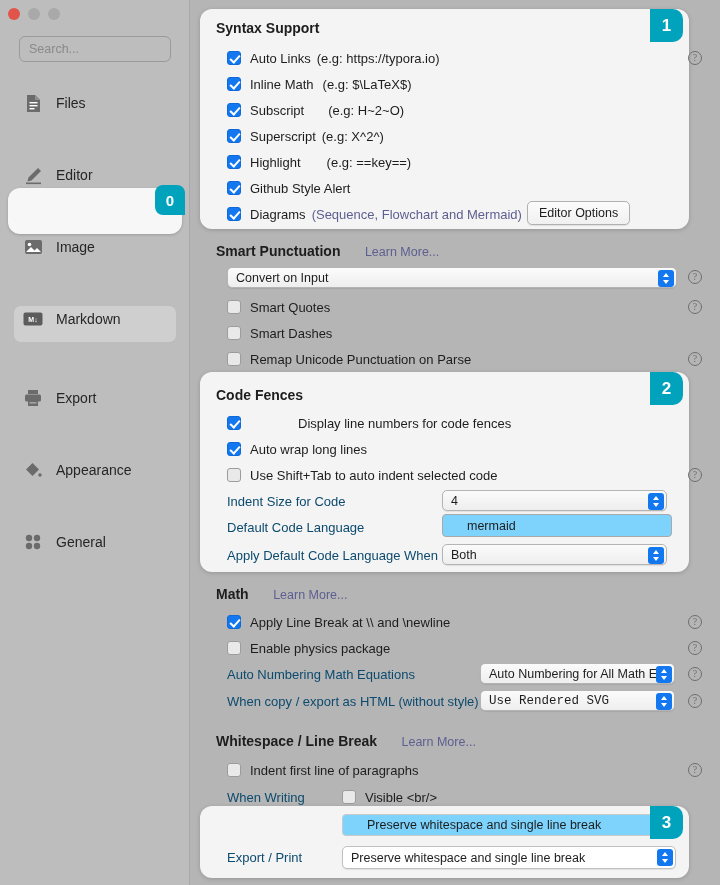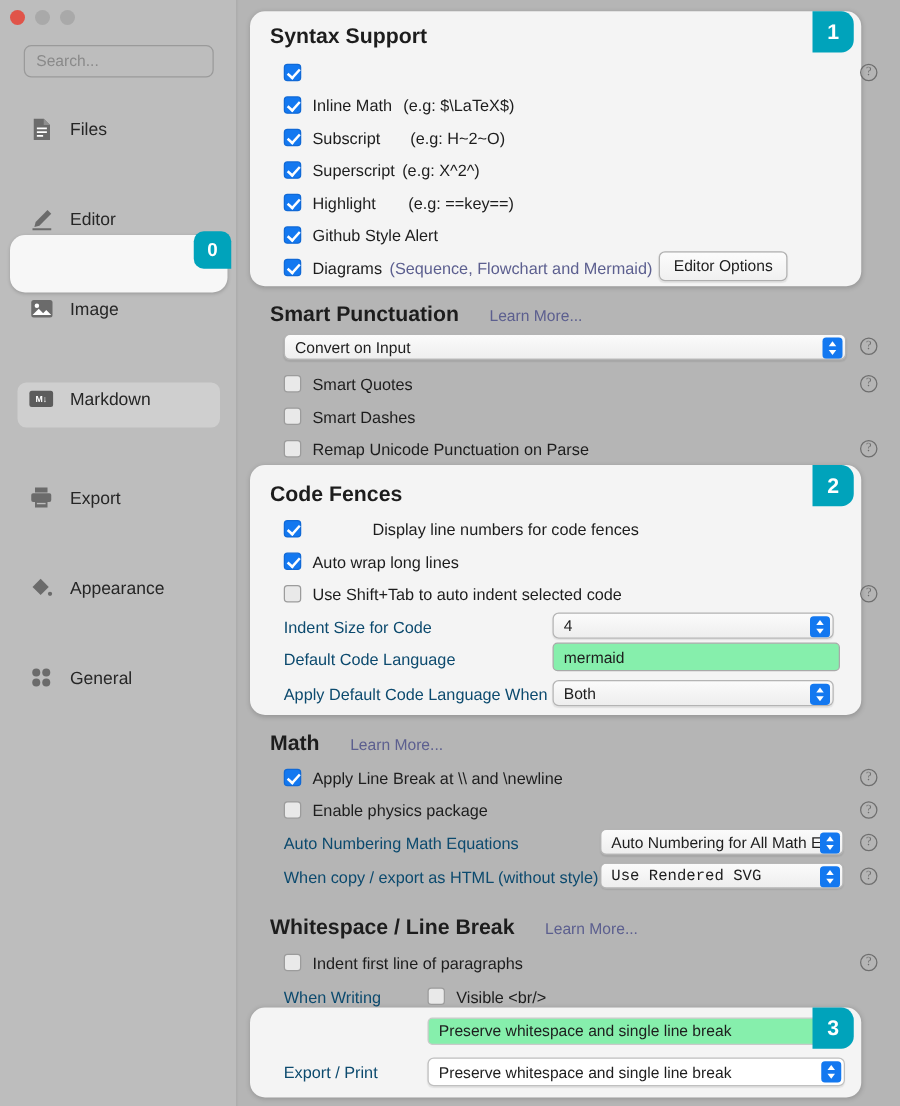--- a/index.html
+++ b/index.html
@@ -60,21 +60,21 @@
 
   .panel {
     position: absolute; left: 9px; width: 489px;
     background: #f4f4f4; border-radius: 12px;
     box-shadow: 0 1px 4px rgba(0,0,0,.18);
   }
 
   .section { position: absolute; left: 0; width: 529px; }
 
   .sec-title {
-    font-size: 17px; font-weight: bold; color: #1d1d1d;
+    font-size: 14px; font-weight: bold; color: #1d1d1d;
     display: inline-block;
   }
   .learn {
     font-size: 12.5px; color: #5c5f8f; margin-left: 20px;
     display: inline-block;
   }
 
   .row { position: absolute; display: flex; align-items: center; height: 22px; }
 
   .cb {
@@ -115,23 +115,23 @@
   }
   .sel .arrows::before, .sel .arrows::after {
     content: ""; position: absolute; left: 5px;
     border-left: 3px solid transparent; border-right: 3px solid transparent;
   }
   .sel .arrows::before { top: 3px; border-bottom: 4px solid #fff; }
   .sel .arrows::after { bottom: 3px; border-top: 4px solid #fff; }
 
   .txtinput {
     position: absolute; height: 23px; border-radius: 4px;
-    background: #86efac; border: 1px solid #a9a9a9;
+    background: #7dd3fc; border: 1px solid #a9a9a9;
     font-size: 12.5px; color: #1d1d1d;
-    display: flex; align-items: center; padding-left: 8px;
+    display: flex; align-items: center; padding-left: 24px;
     white-space: nowrap; overflow: hidden;
   }
 
   .btn {
     position: absolute; height: 24px; border-radius: 5px;
     background: linear-gradient(#fcfcfc,#f0f0f0);
     border: 1px solid #b0b0b0; font-size: 12.5px; color: #1d1d1d;
     display: flex; align-items: center; justify-content: center;
     padding: 0 11px; box-shadow: 0 1px 1px rgba(0,0,0,.08);
   }
@@ -250,20 +250,21 @@
   <div class="panel" style="top:9px;height:220px;"></div>
   <div class="badge" style="left:459px;top:9px;">1</div>
 
   <div class="section" style="top:19px;">
     <div style="position:absolute;left:25px;top:0;">
       <span class="sec-title">Syntax Support</span>
     </div>
 
     <div class="row" style="left:36px;top:28px;">
       <span class="cb on"></span>
+      <span class="lbl"><span>Auto Links</span><span style="display:inline-block;width:6px"></span><span>(e.g: https://typora.io)</span></span>
     </div>
 
     <div class="row" style="left:36px;top:54px;">
       <span class="cb on"></span>
       <span class="lbl"><span>Inline Math</span><span style="display:inline-block;width:9px"></span><span>(e.g: $\LaTeX$)</span></span>
     </div>
 
     <div class="row" style="left:36px;top:80px;">
       <span class="cb on"></span>
       <span class="lbl"><span>Subscript</span><span style="display:inline-block;width:24px"></span><span>(e.g: H~2~O)</span></span>

